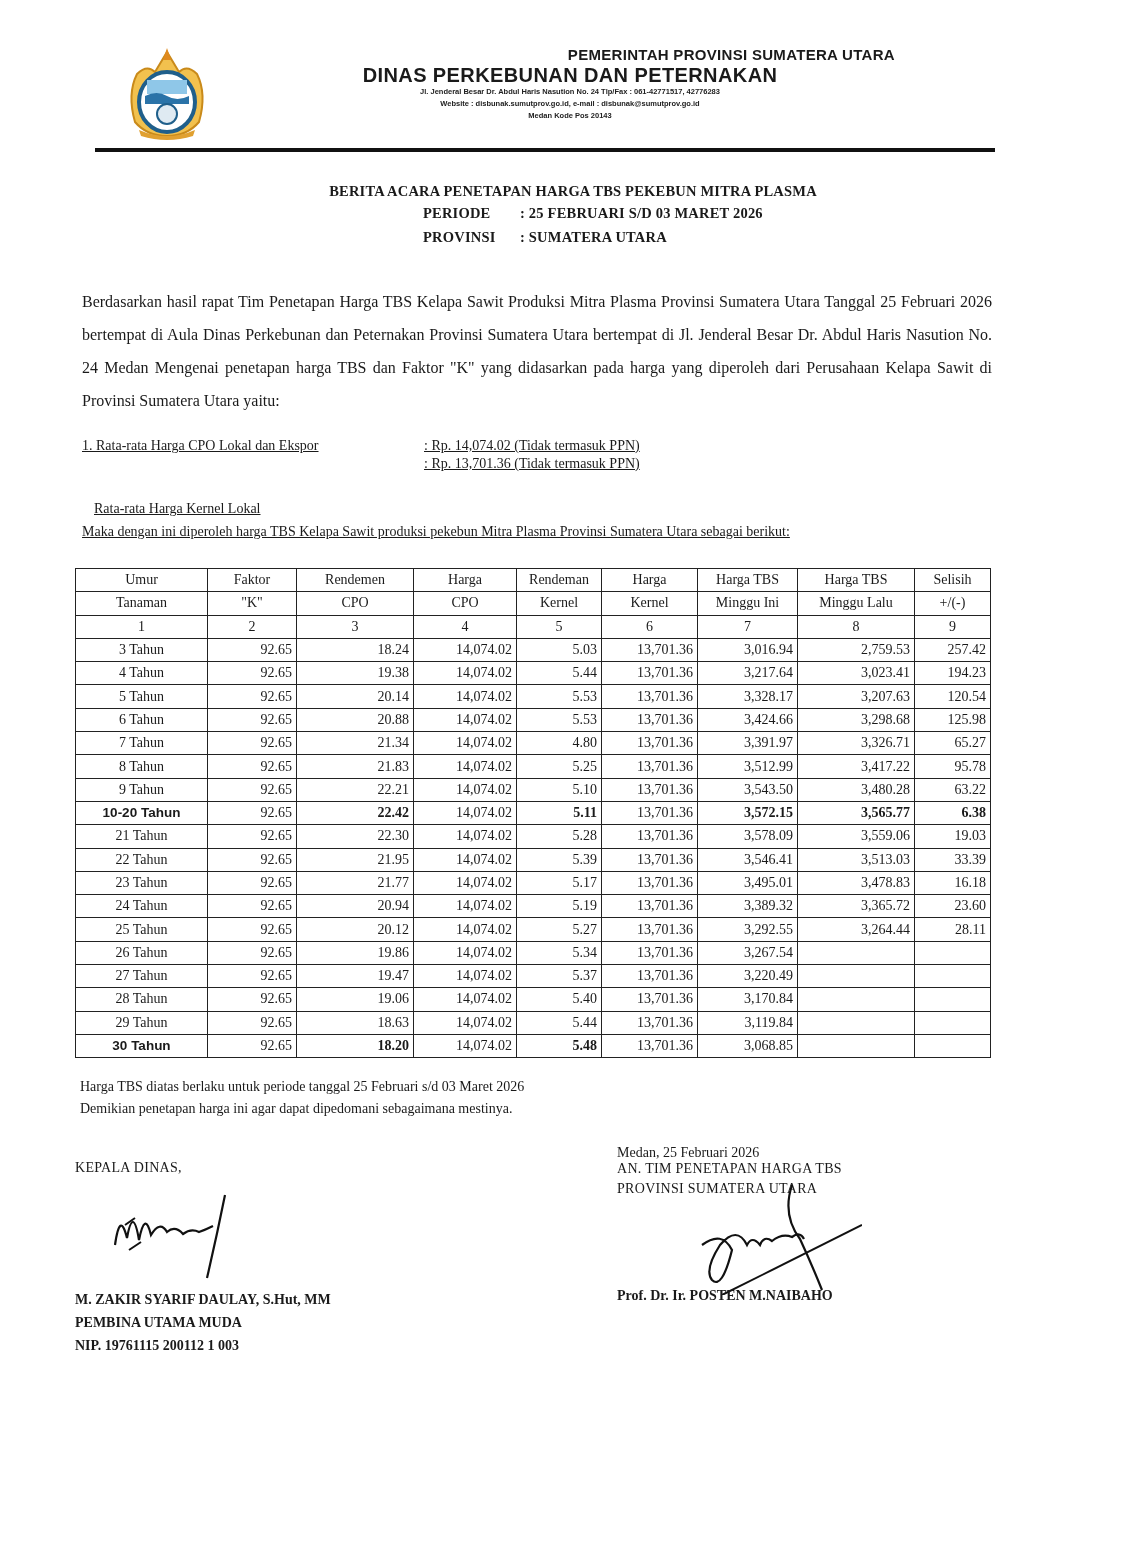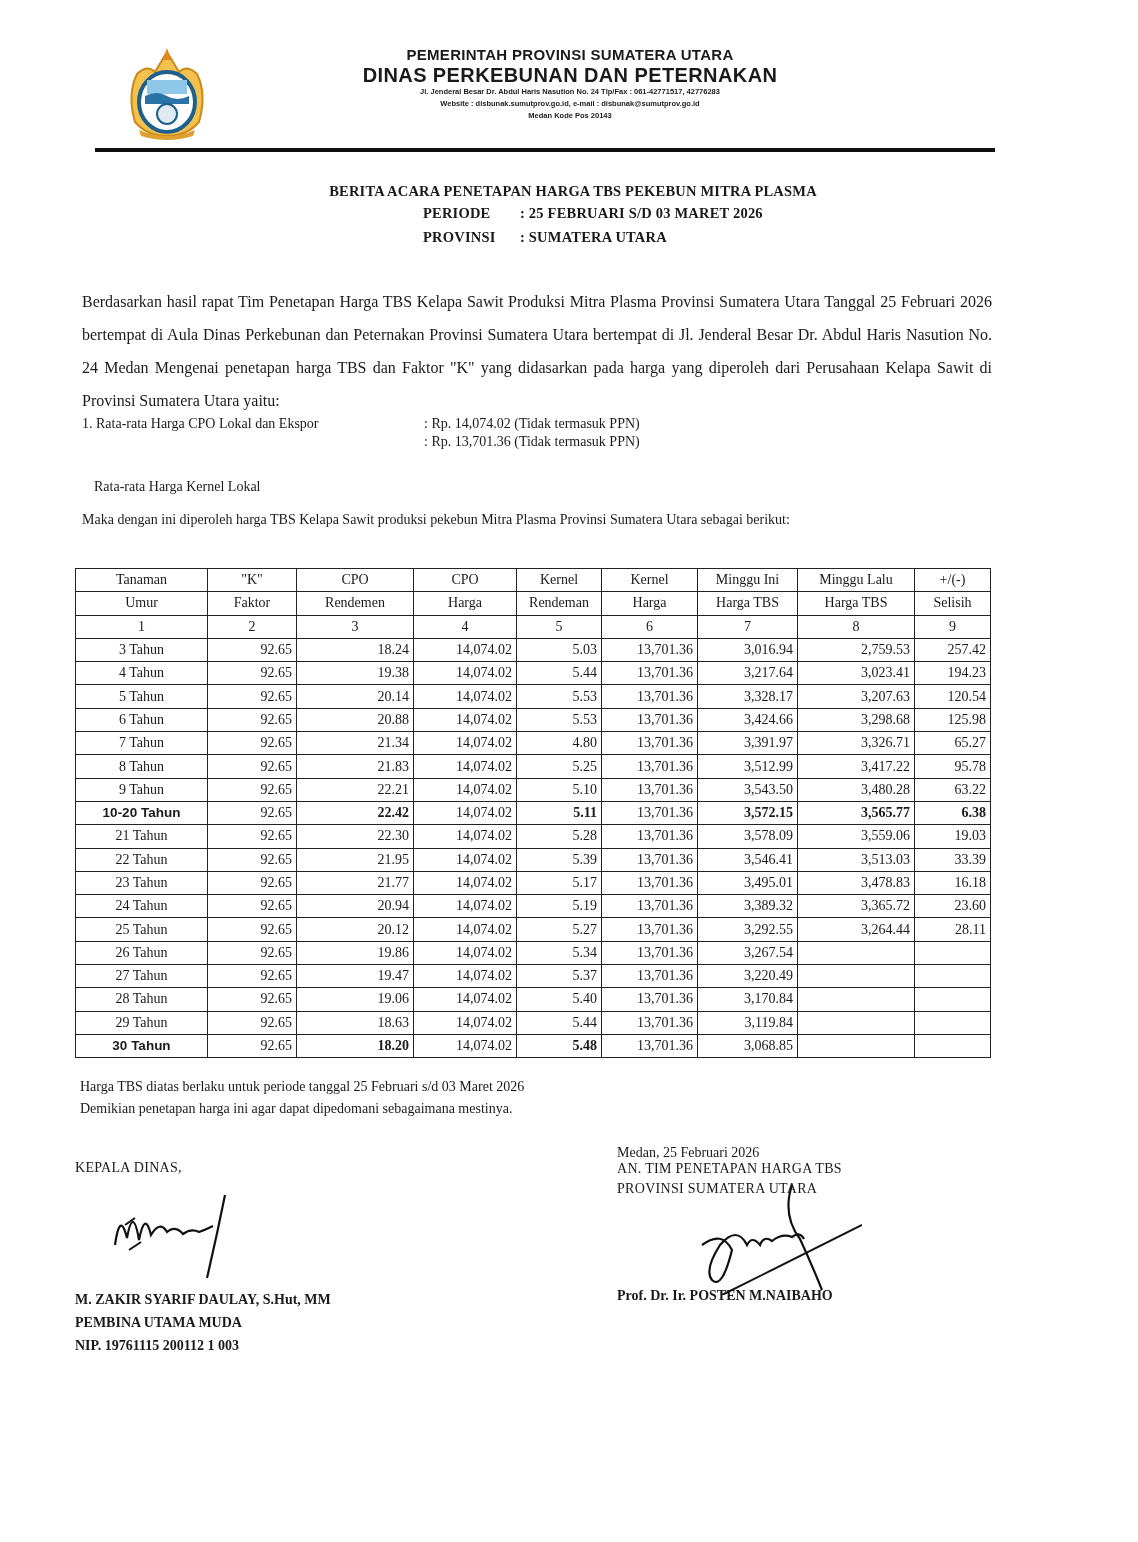--- a/index.html
+++ b/index.html
@@ -2,38 +2,38 @@
 <html><head>
   <meta charset="utf-8">
   <style>
     * { box-sizing: border-box; margin: 0; padding: 0; }
     html, body { width: 1138px; height: 1542px; background: #ffffff; }
     body { position: relative; font-family: "Liberation Serif", "DejaVu Serif", serif; color: #1a1a1a; overflow: hidden; }
 
     .letterhead { position: absolute; left: 95px; top: 38px; width: 900px; height: 112px; }
     .logo { position: absolute; left: 22px; top: 6px; width: 100px; height: 96px; }
     .lh-text { position: absolute; left: 150px; top: 8px; width: 650px; text-align: center; font-family: "Liberation Sans", "DejaVu Sans", sans-serif; }
-    .lh-gov { font-size: 15px; font-weight: bold; letter-spacing: 0.3px; line-height: 18px; }
+    .lh-gov { font-size: 15px; font-weight: bold; letter-spacing: 0.3px; line-height: 18px; text-align: right; }
     .lh-dept { font-size: 20px; font-weight: bold; letter-spacing: 0.4px; line-height: 22px; }
     .lh-small { font-size: 7.5px; font-weight: bold; line-height: 12px; color: #222; }
     .rule { position: absolute; left: 95px; top: 148px; width: 900px; height: 4px; background: #111; }
 
     .title-block { position: absolute; top: 183px; left: 0; width: 1138px; font-weight: bold; font-size: 14.5px; letter-spacing: 0.2px; padding-left: 8px; }
     .title-line { text-align: center; height: 22px; }
     .meta-line { position: absolute; left: 423px; height: 22px; white-space: nowrap; }
     .meta-key { display: inline-block; width: 97px; }
 
     .para { position: absolute; left: 82px; top: 285px; width: 910px; font-size: 16px; line-height: 33px; text-align: justify; }
 
-    .items { position: absolute; left: 82px; top: 415px; font-size: 14px; line-height: 18px; }
+    .items { position: absolute; left: 82px; top: 437px; font-size: 14px; line-height: 18px; text-decoration: underline; }
     .item-row { display: flex; height: 18px; }
     .item-label { width: 342px; }
     .item-label.indent { padding-left: 12px; width: 342px; margin-top: 45px; }
 
-    .intro2 { position: absolute; left: 82px; top: 512px; font-size: 14px; }
+    .intro2 { position: absolute; left: 82px; top: 524px; font-size: 14px; text-decoration: underline; }
 
     table.tbs { position: absolute; left: 75px; top: 568px; border-collapse: collapse; font-size: 14px; }
     table.tbs td { border: 1.4px solid #222; height: 23.3px; padding: 0 4px; white-space: nowrap; line-height: 20px; }
     table.tbs thead td { text-align: center; }
     table.tbs tbody td { text-align: right; }
     table.tbs tbody td.age { text-align: center; }
     table.tbs tbody td.bold { font-weight: bold; }
     table.tbs tbody td.age.bold { font-family: "Liberation Sans", "DejaVu Sans", sans-serif; font-size: 13.5px; }
 
     .footer-text { position: absolute; left: 80px; top: 1076px; font-size: 14px; line-height: 22px; }
@@ -103,40 +103,40 @@
       <col style="width:117px">
       <col style="width:103px">
       <col style="width:85px">
       <col style="width:96px">
       <col style="width:100px">
       <col style="width:117px">
       <col style="width:76px">
   </colgroup>
   <thead>
     <tr>
+      <td>Umur</td>
+      <td>Faktor</td>
+      <td>Rendemen</td>
+      <td>Harga</td>
+      <td>Rendeman</td>
+      <td>Harga</td>
+      <td>Harga  TBS</td>
+      <td>Harga TBS</td>
+      <td>Selisih</td>
+    </tr>
+    <tr>
       <td>Tanaman</td>
       <td>"K"</td>
       <td>CPO</td>
       <td>CPO</td>
       <td>Kernel</td>
       <td>Kernel</td>
       <td>Minggu Ini</td>
       <td>Minggu Lalu</td>
       <td>+/(-)</td>
-    </tr>
-    <tr>
-      <td>Umur</td>
-      <td>Faktor</td>
-      <td>Rendemen</td>
-      <td>Harga</td>
-      <td>Rendeman</td>
-      <td>Harga</td>
-      <td>Harga  TBS</td>
-      <td>Harga TBS</td>
-      <td>Selisih</td>
     </tr>
     <tr>
       <td>1</td>
       <td>2</td>
       <td>3</td>
       <td>4</td>
       <td>5</td>
       <td>6</td>
       <td>7</td>
       <td>8</td>

